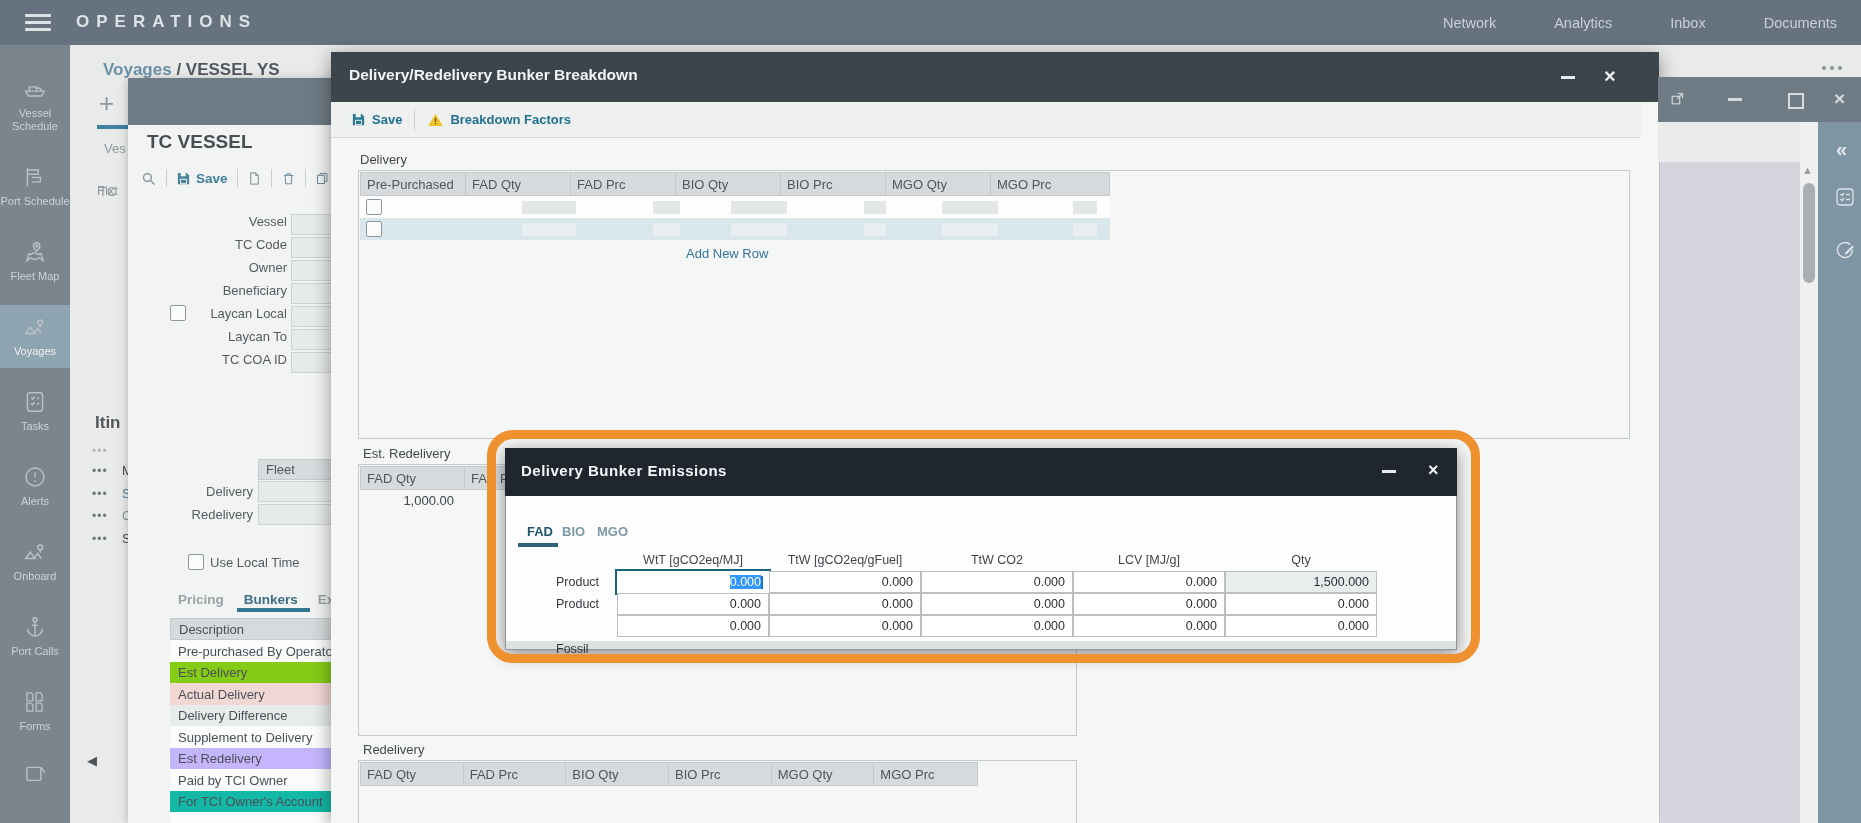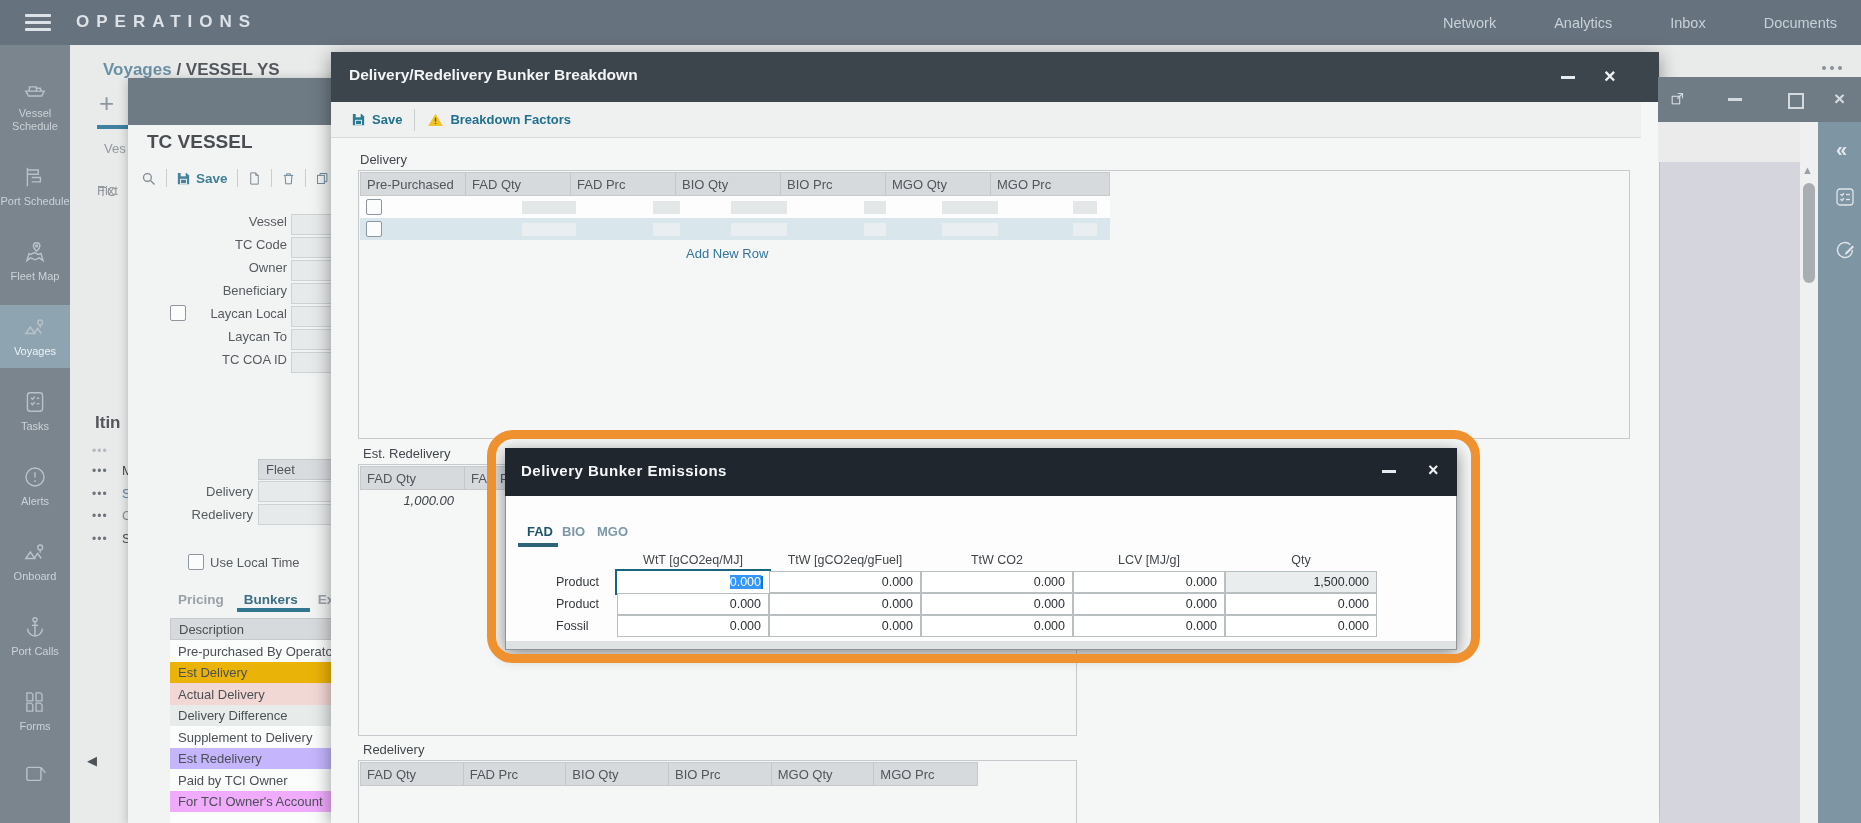--- a/index.html
+++ b/index.html
@@ -47,21 +47,21 @@
   .bm-head{left:331px;top:52px;width:1328px;height:50px;background:#3c444c;}
   .bm-title{left:349px;top:66px;font-size:15.5px;font-weight:bold;color:#f2f4f5;}
   .bm-tools{left:349px;top:102px;width:1310px;height:36px;background:#eff0f0;border-bottom:1px solid #d8dbdc;left:331px;display:flex;align-items:center;padding-left:20px;gap:12px;box-sizing:border-box;}
   .teal-btn{display:flex;align-items:center;gap:6px;color:#21708f;font-weight:bold;font-size:13px;cursor:pointer;}
   .sec-label{font-size:13px;color:#42474c;}
   .gbox{border:1px solid #c6cacd;}
   .band{background:#d7dadd;border:1px solid #c6cacd;box-sizing:border-box;display:flex;}
   .band .bcell{font-size:13px;color:#51565c;padding:4px 0 0 6px;box-sizing:border-box;border-right:1px solid #c3c7ca;}
   .ph{position:absolute;height:13px;background:#e3e7e8;}
   .addrow{color:#34749c;font-size:13px;cursor:pointer;}
-  .num{font-size:13px;color:#3f4449;font-style:italic;}
+  .num{font-size:13px;color:#3f4449;}
   
   .ring{left:487px;top:430px;width:993px;height:233px;border:9px solid #f09130;border-radius:26px;box-sizing:border-box;}
   .em{left:505px;top:448px;width:952px;height:202px;background:#fdfdfd;border:1px solid #8d949a;box-sizing:border-box;box-shadow:0 4px 16px rgba(0,0,0,.45);}
   .em-head{left:505px;top:448px;width:952px;height:48px;background:#20262d;}
   .em-title{left:521px;top:462px;font-size:15px;font-weight:bold;color:#f4f6f7;letter-spacing:.5px;}
   .em-strip{left:506px;top:641px;width:950px;height:8px;background:#dfe2e3;}
   .etab{font-size:13px;font-weight:bold;cursor:pointer;}
   .ecol-h{position:absolute;font-size:12.5px;color:#41464b;text-align:center;}
   .ecell{position:absolute;border:1px solid #b9bec1;background:#fff;box-sizing:border-box;font-size:12.5px;color:#2b3035;text-align:right;padding:3px 7px 0 0;}
   .ero-label{position:absolute;font-size:12.5px;color:#34393e;}
@@ -309,27 +309,27 @@
   <div class="abs" style="left:210px;top:555px;font-size:13px;color:#565b60">Use Local Time</div>
   <div class="tabs13" style="left:178px;top:592px">
     <span>Pricing</span>
     <span class="act">Bunkers</span>
     <span>Ex</span>
   </div>
   <div class="abs" style="left:237px;top:608px;width:73px;height:4px;background:#32768f"></div>
 
   <div class="abs grid-hd" style="left:170px;top:618px;width:171px;height:22px;box-sizing:border-box">Description</div>
   <div class="abs grid-row" style="left:170px;top:640px;width:171px;height:22px;background:#fbfcfc">Pre-purchased By Operato</div>
-  <div class="abs grid-row" style="left:170px;top:662px;width:171px;height:21px;background:#eab308">Est Delivery</div>
+  <div class="abs grid-row" style="left:170px;top:662px;width:171px;height:21px;background:#84cc16">Est Delivery</div>
   <div class="abs grid-row" style="left:170px;top:683px;width:171px;height:22px;background:#f2d8d5">Actual Delivery</div>
   <div class="abs grid-row" style="left:170px;top:705px;width:171px;height:21px;background:#e7eceb">Delivery Difference</div>
   <div class="abs grid-row" style="left:170px;top:726px;width:171px;height:22px;background:#fbfcfc">Supplement to Delivery</div>
   <div class="abs grid-row" style="left:170px;top:748px;width:171px;height:21px;background:#c4b5fd">Est Redelivery</div>
   <div class="abs grid-row" style="left:170px;top:769px;width:171px;height:22px;background:#fbfcfc">Paid by TCI Owner</div>
-  <div class="abs grid-row" style="left:170px;top:791px;width:171px;height:21px;background:#f0abfc">For TCI Owner's Account</div>
+  <div class="abs grid-row" style="left:170px;top:791px;width:171px;height:21px;background:#14b8a6">For TCI Owner's Account</div>
   <div class="abs" style="left:170px;top:812px;width:171px;height:11px;background:#fbfcfc"></div>
 
   <div class="abs bm"></div>
   <div class="abs bm-head"></div>
   <div class="abs bm-title">Delivery/Redelivery Bunker Breakdown</div>
   <div class="abs wctl-min" style="left:1561px;top:76px"></div>
   <div class="abs wctl-x" style="left:1604px;top:66px">×</div>
   <div class="abs bm-tools">
     <span class="teal-btn">
       <span>
@@ -418,21 +418,21 @@
   <div class="abs etab" style="left:597px;top:524px;color:#7b98a8">MGO</div>
 
   <div class="ecol-h" style="left:617px;top:553px;width:152px">WtT [gCO2eq/MJ]</div>
   <div class="ecol-h" style="left:769px;top:553px;width:152px">TtW [gCO2eq/gFuel]</div>
   <div class="ecol-h" style="left:921px;top:553px;width:152px">TtW CO2</div>
   <div class="ecol-h" style="left:1073px;top:553px;width:152px">LCV [MJ/g]</div>
   <div class="ecol-h" style="left:1225px;top:553px;width:152px">Qty</div>
 
   <div class="ero-label" style="left:556px;top:575px">Product</div>
   <div class="ero-label" style="left:556px;top:597px">Product</div>
-  <div class="ero-label" style="left:556px;top:619px">Fossil</div>
+  <div class="ero-label" style="left:556px;top:642px">Fossil</div>
 
   <div class="abs" style="left:615px;top:569px;width:156px;height:26px;border:2px solid #17657f;background:#fff;box-sizing:border-box;text-align:right;padding:4px 6px 0 0;font-size:12.5px"><span style="background:#3296fb;color:#fff">0.000</span><span style="display:inline-block;width:2px;height:13px;background:#1a74c8;vertical-align:middle"></span></div>
   <div class="ecell" style="left:769px;top:571px;width:152px;height:22px">0.000</div>
   <div class="ecell" style="left:921px;top:571px;width:152px;height:22px">0.000</div>
   <div class="ecell" style="left:1073px;top:571px;width:152px;height:22px">0.000</div>
   <div class="ecell" style="left:1225px;top:571px;width:152px;height:22px;background:#eaedee">1,500.000</div>
 
   <div class="ecell" style="left:617px;top:593px;width:152px;height:22px">0.000</div>
   <div class="ecell" style="left:769px;top:593px;width:152px;height:22px">0.000</div>
   <div class="ecell" style="left:921px;top:593px;width:152px;height:22px">0.000</div>

